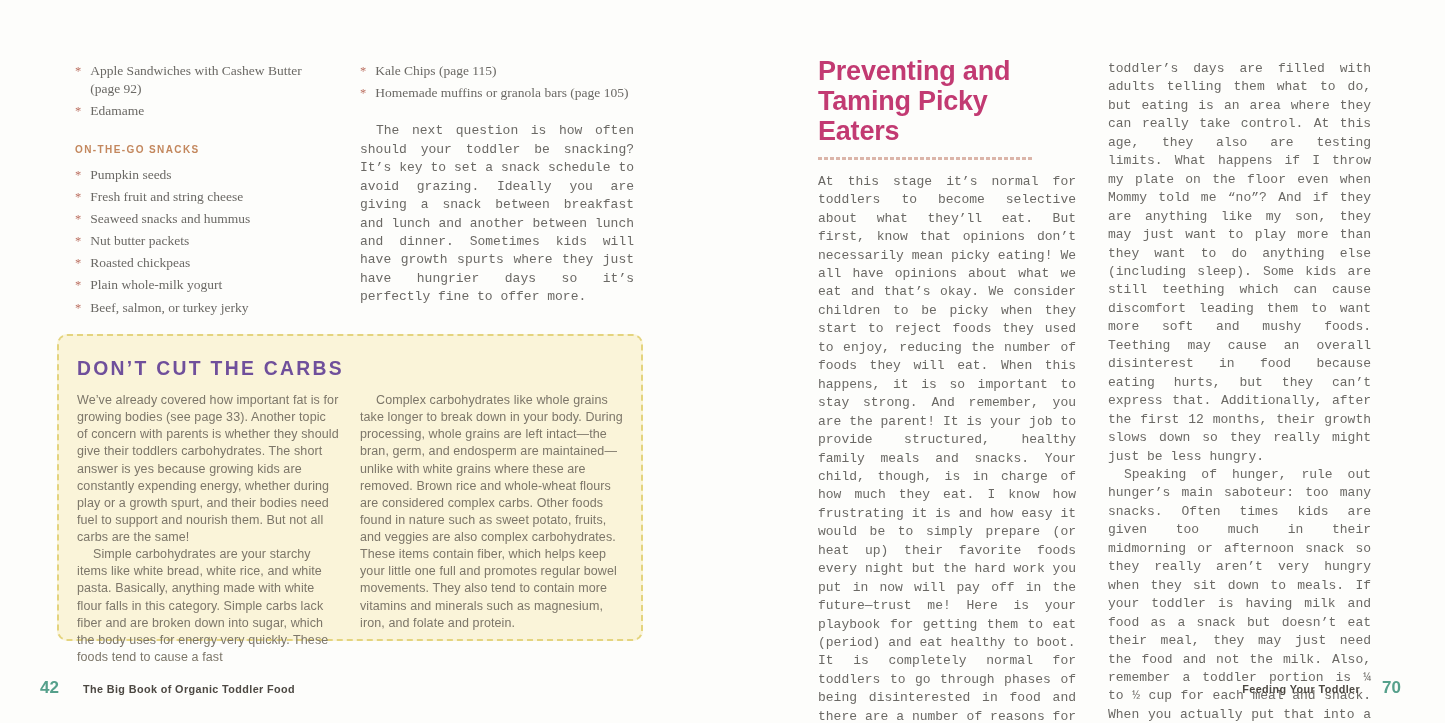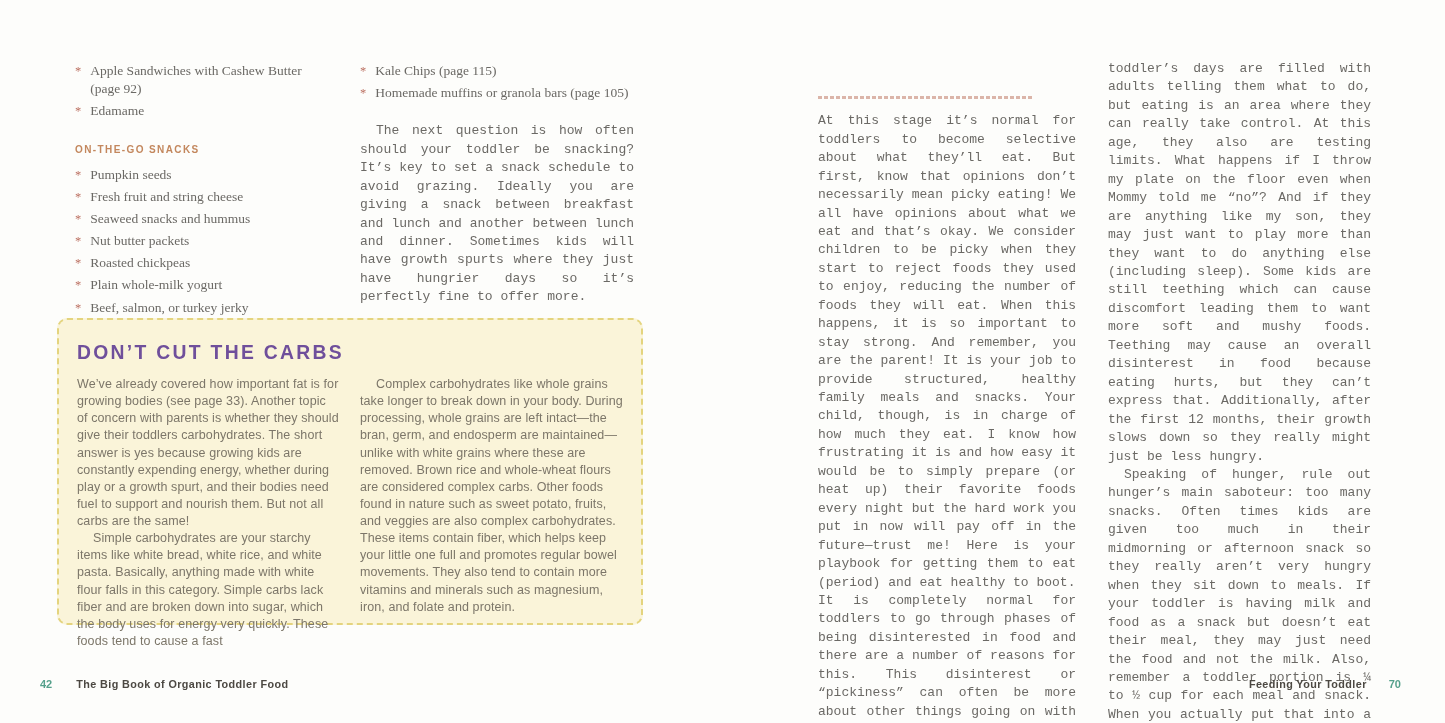--- a/index.html
+++ b/index.html
@@ -35,21 +35,21 @@
   
   p.serif{
     font-size:13px;line-height:1.42;color:#6b6965;
     text-align:justify;margin:0;font-family:Liberation Mono, monospace;
   }
   .indent{text-indent:16px;}
   #col2 p.serif{margin-top:20px;}
 
   
   #carb-box{
-    position:absolute;left:57px;top:318px;width:586px;height:307px;
+    position:absolute;left:57px;top:334px;width:586px;height:307px;
     box-sizing:border-box;
     background:#faf4d9;
     border:2px dashed #e4d47e;
     border-radius:10px;
     padding:20px 18px 0 18px;
   }
   #carb-box h3{
     margin:0;
     font-family:"Liberation Sans",sans-serif;
     font-weight:bold;font-size:21px;letter-spacing:2.5px;
@@ -88,21 +88,21 @@
     font-family:"Liberation Sans",sans-serif;
     font-size:11.5px;color:#8e8a82;
   }
 
   
   .footer{position:absolute;top:678px;display:flex;align-items:baseline;}
   #footer-left{left:40px;gap:24px;}
   #footer-right{right:44px;gap:22px;text-align:right;}
   .pagenum{
     font-family:"Liberation Sans",sans-serif;
-    font-weight:bold;font-size:11px;color:#55a08b;
+    font-weight:bold;font-size:17px;color:#55a08b;
   }
   .foottitle{
     font-family:"Liberation Sans",sans-serif;
     font-weight:bold;font-size:10.8px;letter-spacing:.4px;color:#4c4842;
   }
 </style>
 </head>
 <body>
 
 <div class="col" id="col1">
@@ -186,21 +186,21 @@
     </div>
   </div>
 </aside>
 
 <div class="footer" id="footer-left">
   <span class="pagenum">42</span>
   <span class="foottitle">The Big Book of Organic Toddler Food</span>
 </div>
 
 <div class="col" id="col3">
-  <h1 class="feature"><br></h1>
+  <h1 class="feature"><span>Preventing and</span><br><span>Taming Picky Eaters</span></h1>
   <div class="stitch"></div>
   <p class="serif">At this stage it’s normal for toddlers to become selective about what they’ll eat. But first, know that opinions don’t necessarily mean picky eating! We all have opinions about what we eat and that’s okay. We consider children to be picky when they start to reject foods they used to enjoy, reducing the number of foods they will eat. When this happens, it is so important to stay strong. And remember, you are the parent! It is your job to provide structured, healthy family meals and snacks. Your child, though, is in charge of how much they eat. I know how frustrating it is and how easy it would be to simply prepare (or heat up) their favorite foods every night but the hard work you put in now will pay off in the future—trust me! Here is your playbook for getting them to eat (period) and eat healthy to boot.</p>
   <p class="serif">It is completely normal for toddlers to go through phases of being disinterested in food and there are a number of reasons for this. This disinterest or “pickiness” can often be more about other things going on with their development. Mainly, it can be more about wanting control than actual pickiness. So much of a</p>
 </div>
 
 <div class="col" id="col4">
   <p class="serif">toddler’s days are filled with adults telling them what to do, but eating is an area where they can really take control. At this age, they also are testing limits. What happens if I throw my plate on the floor even when Mommy told me “no”? And if they are anything like my son, they may just want to play more than they want to do anything else (including sleep). Some kids are still teething which can cause discomfort leading them to want more soft and mushy foods. Teething may cause an overall disinterest in food because eating hurts, but they can’t express that. Additionally, after the first 12 months, their growth slows down so they really might just be less hungry.</p>
   <p class="serif indent">Speaking of hunger, rule out hunger’s main saboteur: too many snacks. Often times kids are given too much in their midmorning or afternoon snack so they really aren’t very hungry when they sit down to meals. If your toddler is having milk and food as a snack but doesn’t eat their meal, they may just need the food and not the milk. Also, remember a toddler portion is ¼ to ½ cup for each meal and snack. When you actually put that into a measuring cup it may be a lot less than what you might expect. Put another way, that’s just 4 to 8 tablespoons worth of food. At the next meal, put all the food for your toddler’s meal to the measurement test and see if your expectations of what they might eat match this reality.</p>
   <p class="continued">Continued on page 46</p>
 </div>

